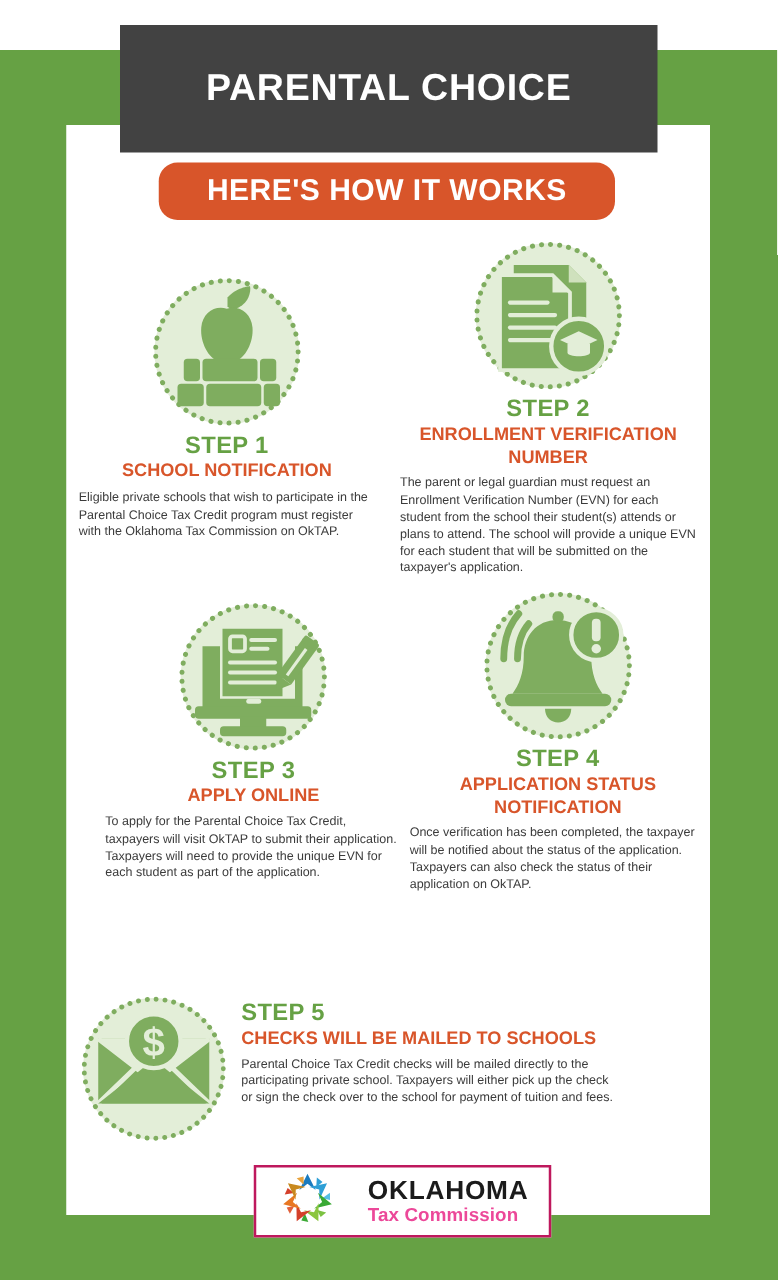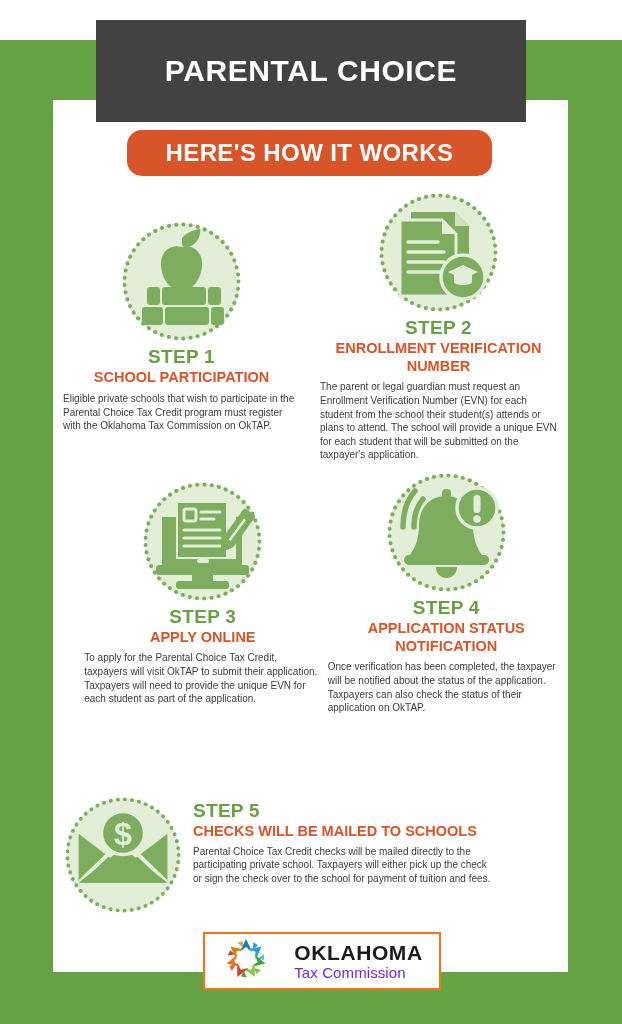--- a/index.html
+++ b/index.html
@@ -157,39 +157,40 @@
   .step5-text .step-body { width: 300px; margin-top: 4px; }
 
   
   .logo-box {
     position: absolute;
     left: 203px;
     top: 932px;
     width: 238px;
     height: 58px;
     background: #ffffff;
-    border: 2px solid #f97316;
+    border: 2px solid #be185d;
     display: flex;
     align-items: center;
     justify-content: center;
     gap: 23px;
     z-index: 7;
   }
   .logo-text { display: flex; flex-direction: column; line-height: 1; }
   .logo-title {
     font-size: 21px;
     font-weight: bold;
     color: #1b1b1b;
     letter-spacing: 0.6px;
   }
   .logo-sub {
     font-size: 15px;
-    color: #6d28d9;
+    color: #ec4899;
     letter-spacing: 0.1px;
     margin-top: 2px;
+    font-weight: bold;
   }
 </style>
 </head>
 <body>
 
 <div id="page">
 
   <div class="green-band"></div>
   <div class="white-card"></div>
 
@@ -214,21 +215,21 @@
             <path d="M62.5 28 C53 25 43 31 42 43 C41 55 48 68 56 70 C60 71 61 69 62.5 69 C64 69 65 71 69 70 C77 68 84 55 83 43 C82 31 72 25 62.5 28 Z" fill="#7fad5f"></path>
             <rect x="28" y="68" width="13" height="18" rx="3" fill="#7fad5f"></rect>
             <rect x="43" y="68" width="44" height="18" rx="3" fill="#7fad5f"></rect>
             <rect x="89" y="68" width="13" height="18" rx="3" fill="#7fad5f"></rect>
             <rect x="23" y="88" width="21" height="18" rx="3" fill="#7fad5f"></rect>
             <rect x="46" y="88" width="44" height="18" rx="3" fill="#7fad5f"></rect>
             <rect x="92" y="88" width="13" height="18" rx="3" fill="#7fad5f"></rect>
           </svg>
         </div>
         <div class="step-heading">STEP 1</div>
-        <div class="step-sub">SCHOOL PARTICIPATION</div>
+        <div class="step-sub">SCHOOL NOTIFICATION</div>
         <div class="step-body">Eligible private schools that wish to participate in the Parental Choice Tax Credit program must register with the Oklahoma Tax Commission on OkTAP.</div>
       </div>
 
       <div class="step-col">
         <div class="icon-wrap">
           <svg width="125" height="125" viewBox="0 0 125 125">
             <circle cx="62.5" cy="62.5" r="58" fill="#e3eed8"></circle>
             <circle cx="62.5" cy="62.5" r="57" fill="none" stroke="#7fad5f" stroke-width="4" stroke-linecap="round" stroke-dasharray="0.1 7.2"></circle>
             <path d="M35 22 h44 l14 14 v62 H35 Z" fill="#7fad5f"></path>
             <path d="M79 22 v14 h14 Z" fill="#cfe1bd"></path>

